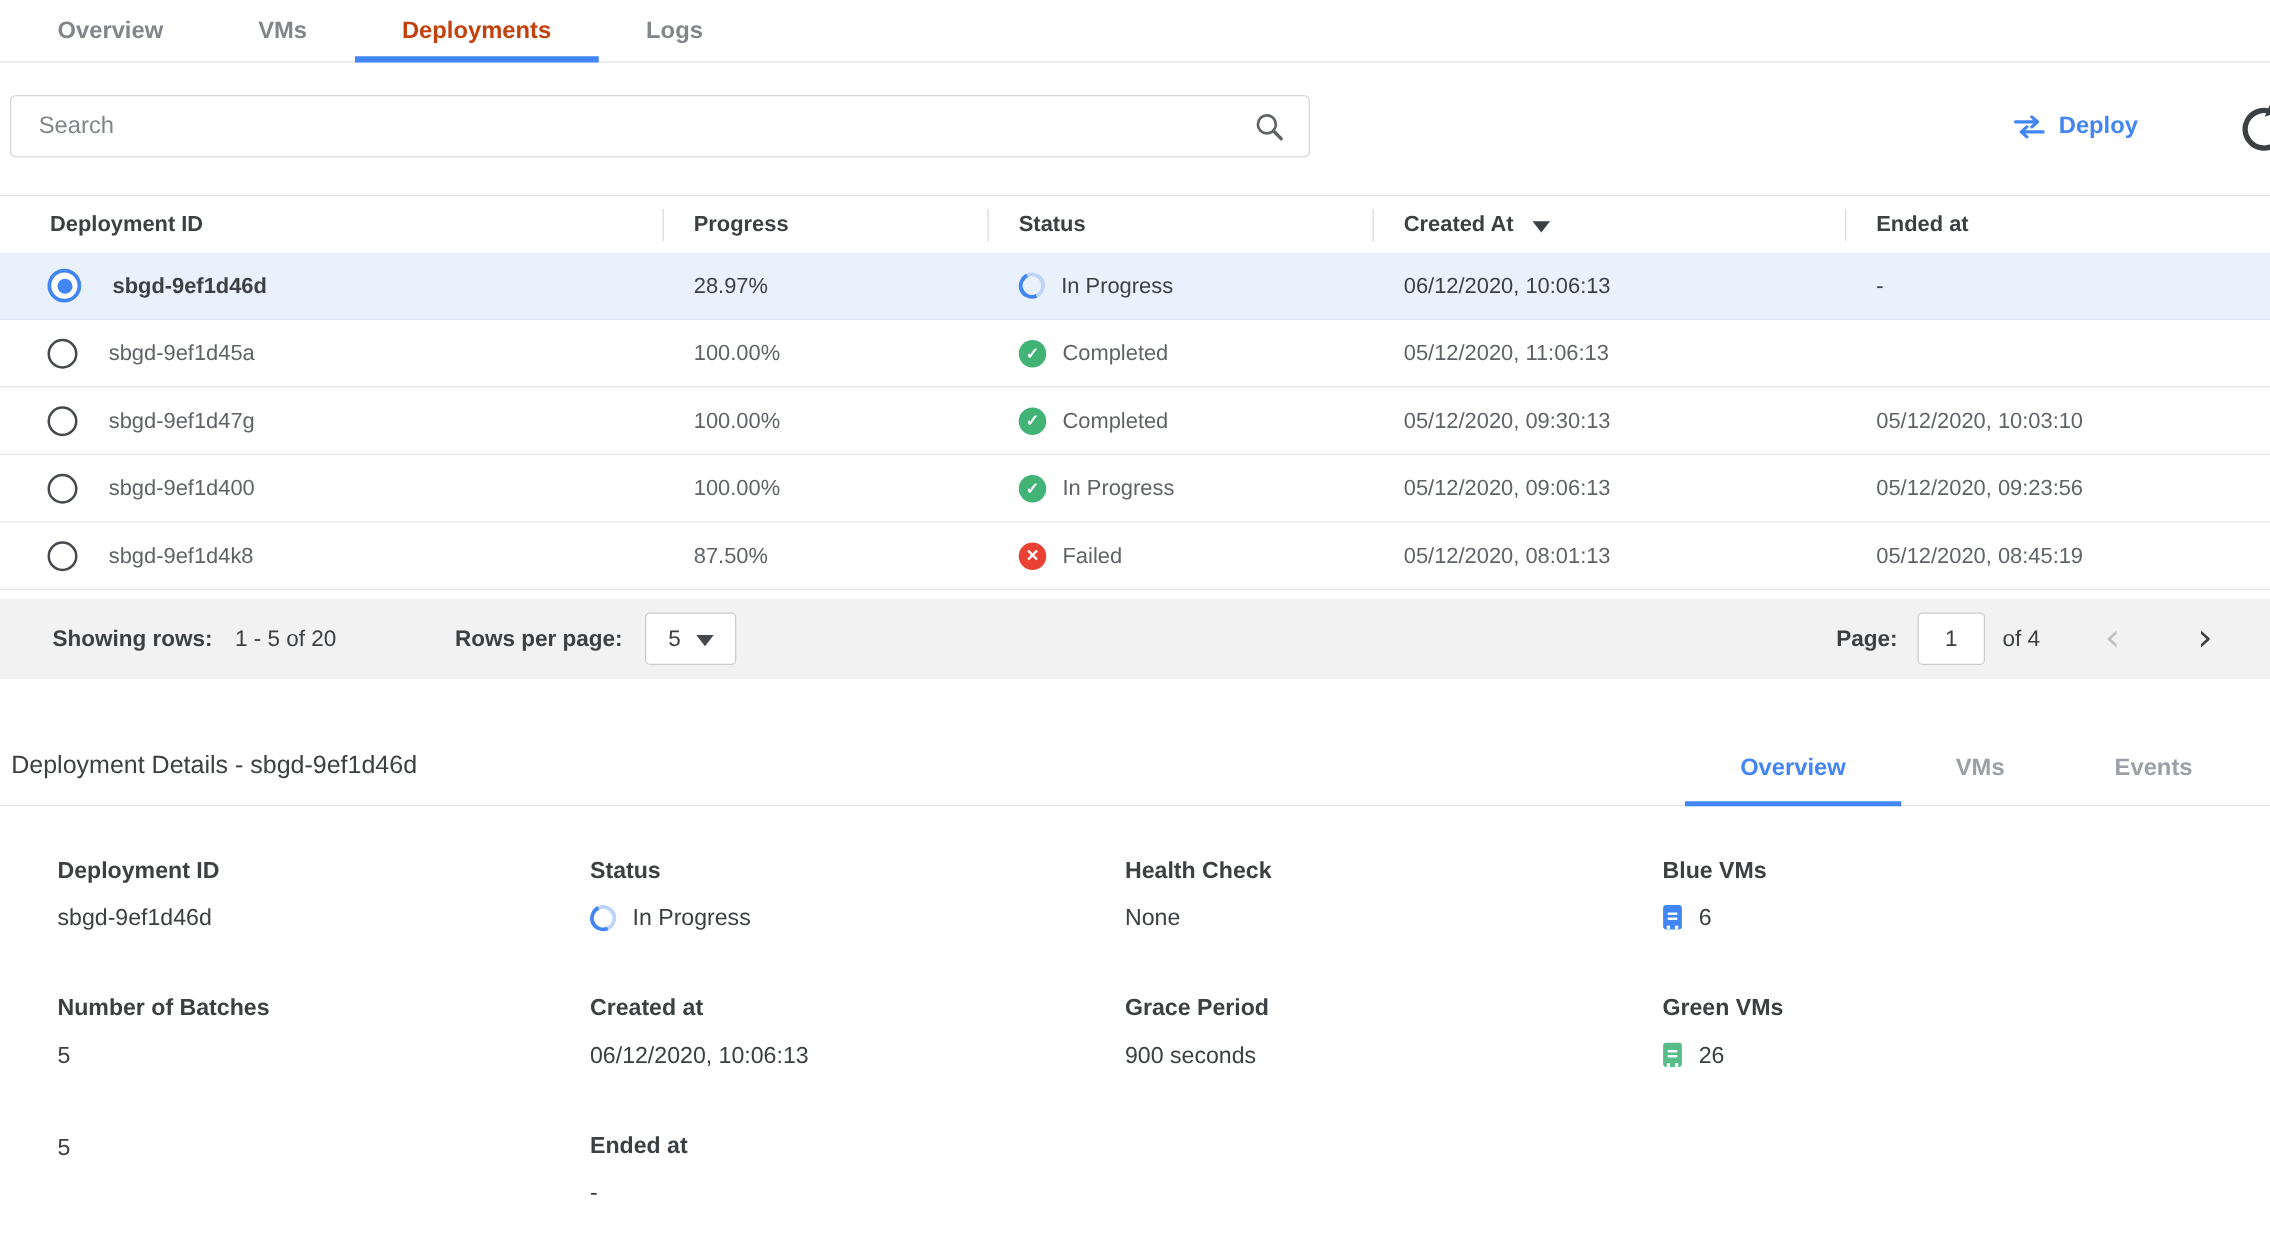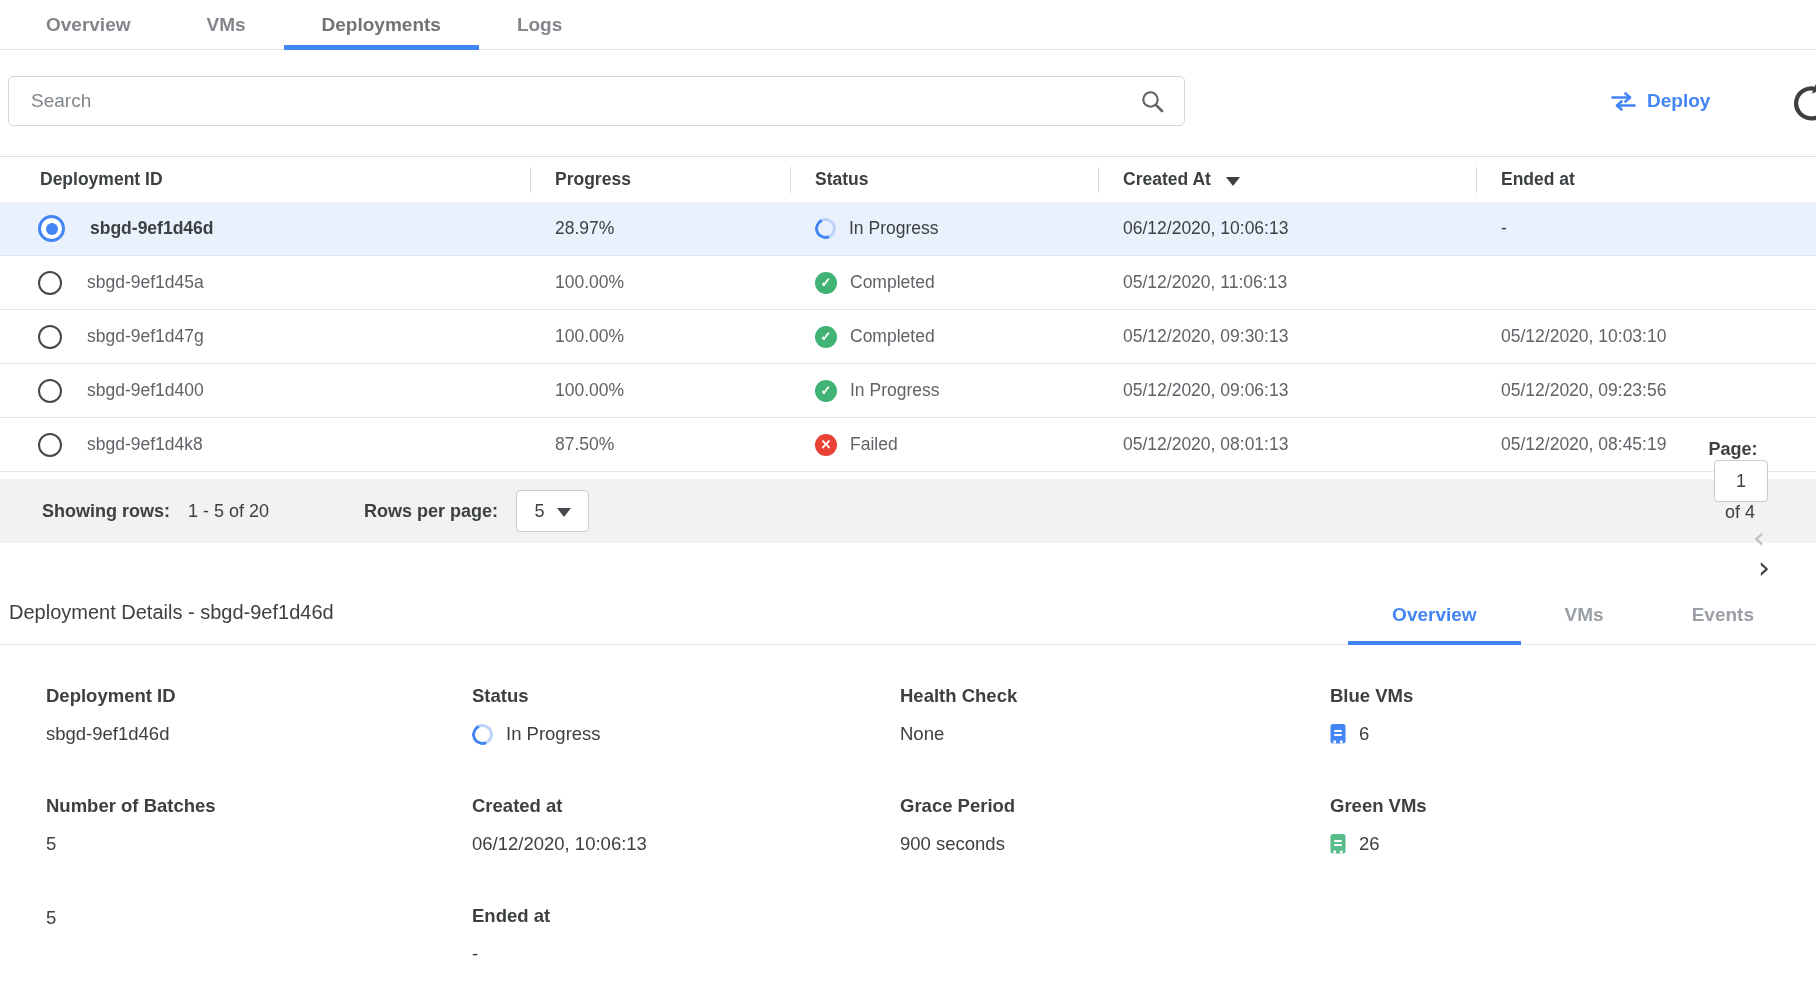--- a/index.html
+++ b/index.html
@@ -3,25 +3,25 @@
 <meta charset="utf-8">
 <style>
   * { box-sizing: border-box; margin: 0; padding: 0; }
   html,body { width: 1816px; height: 992px; overflow: hidden; background: #fff;
     font-family: "Liberation Sans", sans-serif; color: #3c4043; }
 
   
   .tabbar { display: flex; padding-left: 8px; border-bottom: 1px solid #e3e4e6; }
   .tab { padding: 14px 38px 9px; border-bottom: 5px solid transparent; margin-bottom: -1px;
     font-size: 19px; font-weight: 700; color: #82868b; cursor: pointer; }
-  .tab.active { color: #737373; border-bottom-color: #4285f4; }
+  .tab.active { color: #c2410c; border-bottom-color: #4285f4; }
 
   
   .toolbar { display: flex; align-items: center; margin-top: 26px; height: 50px; position: relative; }
-  .search-wrap { position: relative; width: 1177px; margin-left: 8px; }
+  .search-wrap { position: relative; width: 1040px; margin-left: 8px; }
   .search-wrap input { width: 100%; height: 50px; border: 1px solid #d4d6d9; border-radius: 5px;
     font-size: 19px; padding: 0 64px 0 22px; color: #3c4043; outline: none;
     font-family: "Liberation Sans", sans-serif; }
   .search-wrap input::placeholder { color: #80868b; }
   .search-icon { position: absolute; right: 20px; top: 13px; }
   .deploy-btn { position: absolute; left: 1610px; display: flex; align-items: center; gap: 10px;
     color: #4285f4; font-weight: 700; font-size: 19px; cursor: pointer; white-space: nowrap; }
   .refresh-btn { position: absolute; left: 1789px; top: 5px; cursor: pointer; }
 
   
@@ -58,21 +58,21 @@
   
   .tfoot { height: 64px; background: #f2f2f2; margin-top: 7px; display: flex; align-items: center; font-size: 18px; }
   .tfoot .bold { font-weight: 700; }
   .showing-label { margin-left: 42px; }
   .showing-value { margin-left: 18px; }
   .rpp-label { margin-left: 95px; }
   .rpp-select { margin-left: 18px; width: 73px; height: 42px; background: #fff; border: 1px solid #c9cbcf;
     border-radius: 4px; display: flex; align-items: center; justify-content: center; gap: 12px; cursor: pointer; }
   .dd-caret { width: 0; height: 0; border-left: 7px solid transparent; border-right: 7px solid transparent;
     border-top: 9px solid #45494e; margin-top: 2px; }
-  .page-group { margin-left: auto; display: flex; align-items: center; margin-right: 46px; flex-direction: column; }
+  .page-group { margin-left: auto; display: flex; align-items: center; margin-right: 46px; }
   .page-input { width: 54px; height: 42px; border: 1px solid #c9cbcf; border-radius: 4px; text-align: center;
     font-size: 18px; margin-left: 16px; outline: none; font-family: "Liberation Sans", sans-serif; color:#3c4043; background:#fff; }
   .page-total { margin-left: 14px; }
   .chev { font-size: 30px; line-height: 1; cursor: pointer; font-family: "DejaVu Sans", sans-serif; }
   .chev-left { color: #bdc1c6; margin-left: 52px; }
   .chev-right { color: #3c4043; margin-left: 62px; }
 
   
   .details-header { display: flex; align-items: flex-end; border-bottom: 1px solid #e6e8ea;
     margin-top: 58px; padding-left: 9px; }

